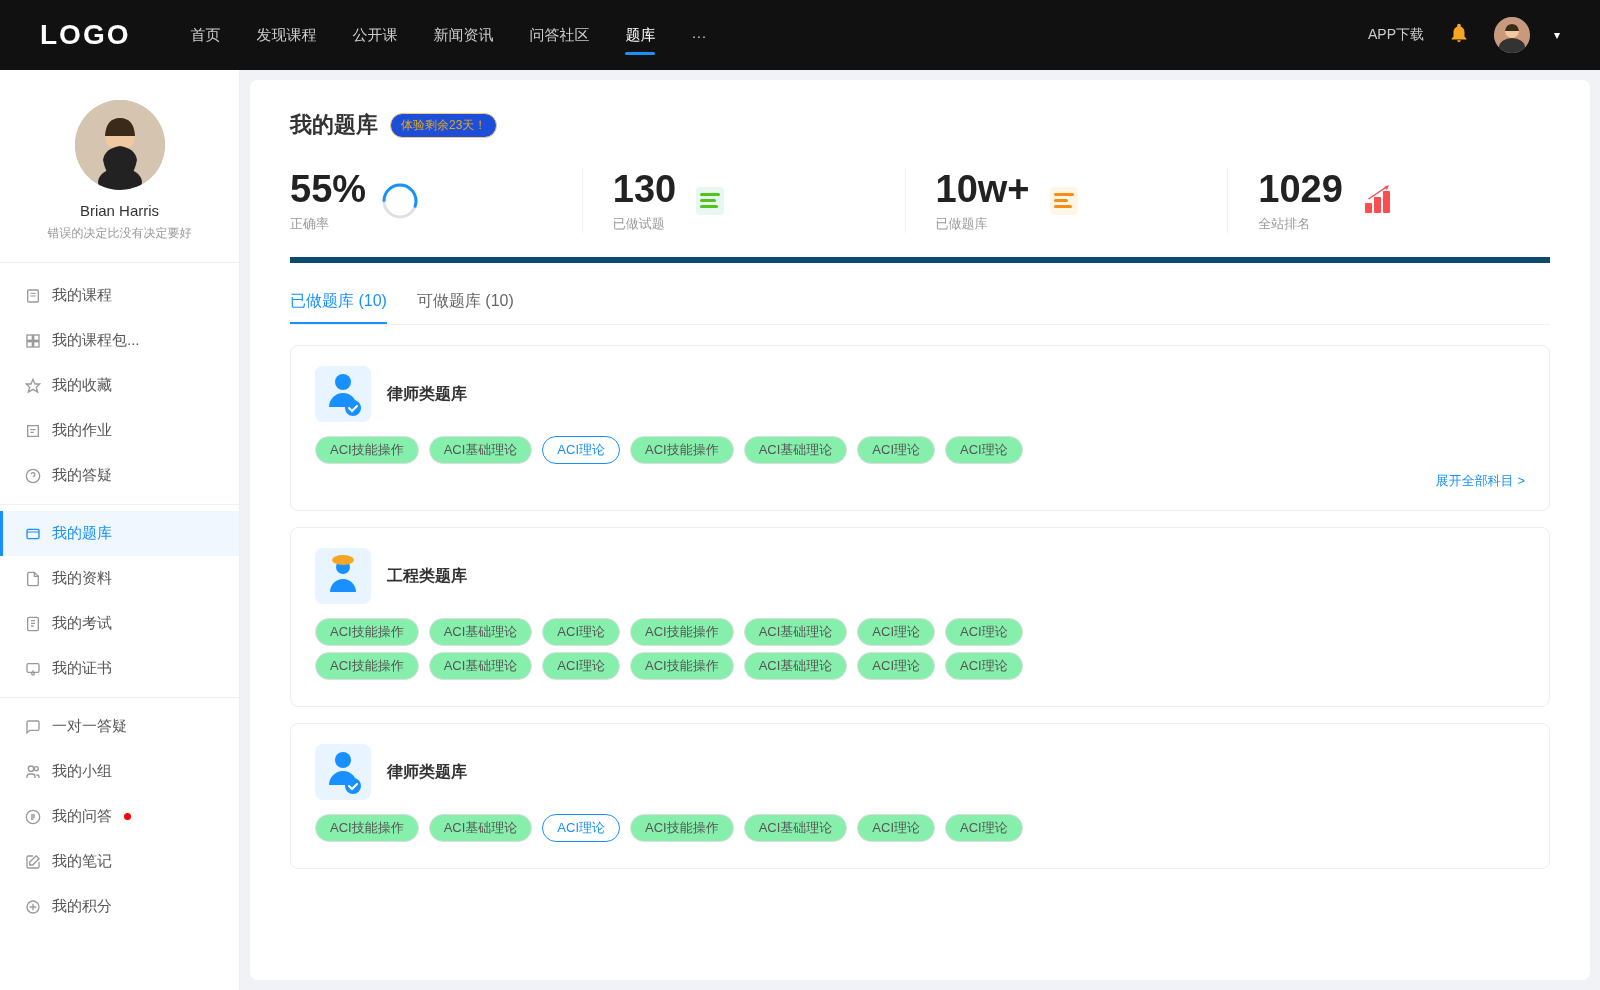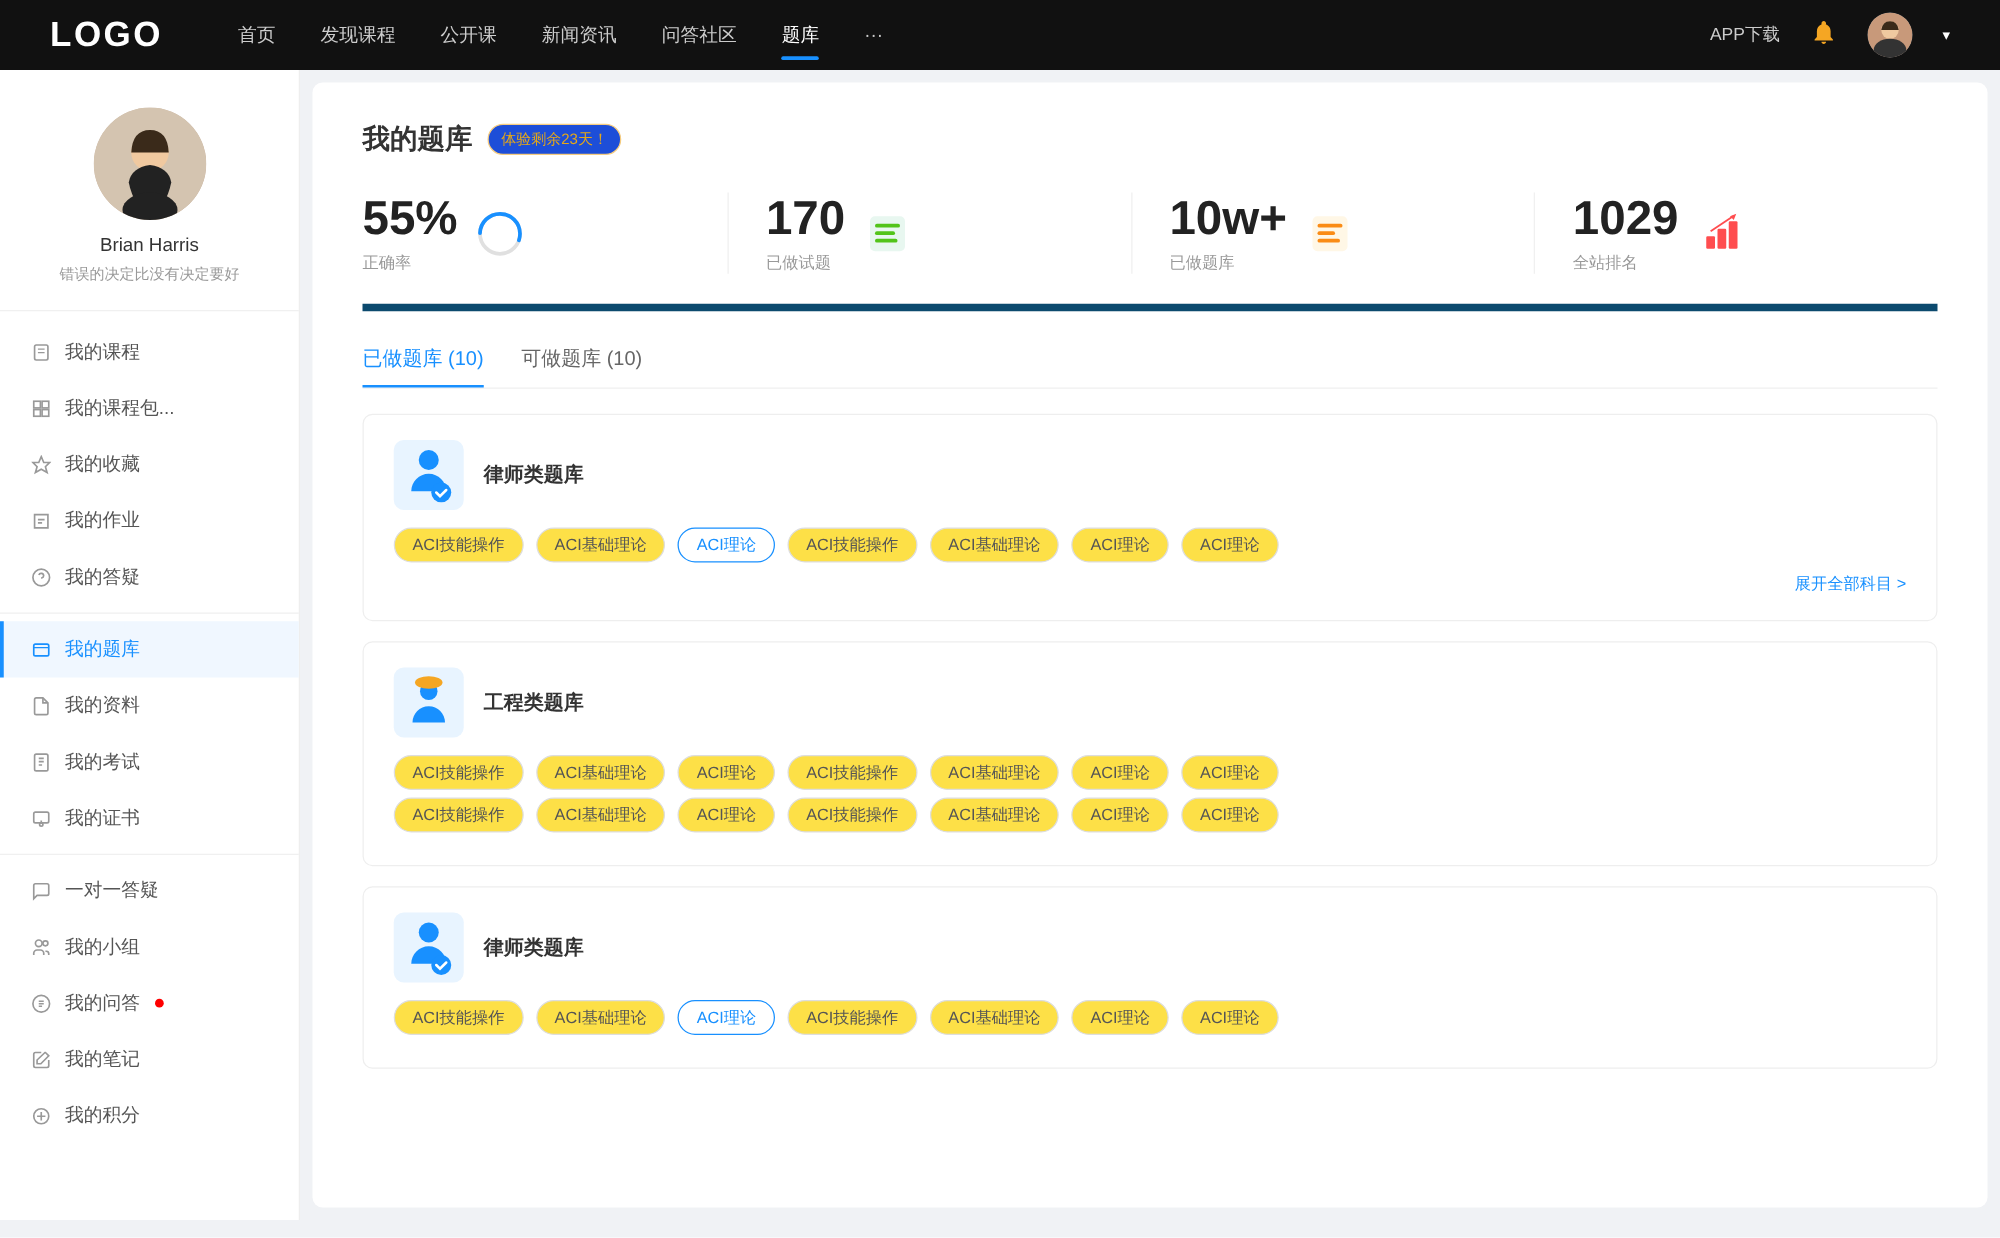--- a/index.html
+++ b/index.html
@@ -1,21 +1,21 @@
 <!DOCTYPE html>
 <html><head>
   <meta charset="utf-8">
   <style>
     * { box-sizing: border-box; margin: 0; padding: 0; }
     body { font-family: -apple-system, BlinkMacSystemFont, 'PingFang SC', 'Microsoft YaHei', sans-serif; background: #f0f2f5; min-height: 990px; }
 
     
     .header {
       background: #111;
-      height: 56px;
+      height: 70px;
       display: flex;
       align-items: center;
       padding: 0 40px;
       position: relative;
     }
     .header-logo {
       color: white;
       font-size: 28px;
       font-weight: 900;
       letter-spacing: 2px;
@@ -295,21 +295,21 @@
       gap: 10px;
       margin-bottom: 6px;
     }
     .tag {
       font-size: 13px;
       color: #555;
       padding: 4px 14px;
       border: 1px solid #ddd;
       border-radius: 20px;
       cursor: pointer;
-      background: #fde047;
+      background: #86efac;
     }
     .tag.active {
       color: #1890ff;
       border-color: #1890ff;
       background: white;
     }
     .tags-toggle {
       text-align: right;
       font-size: 13px;
       color: #1890ff;
@@ -523,21 +523,21 @@
         <div class="stat-icon">
           <svg width="38" height="38" viewBox="0 0 38 38">
             <circle cx="19" cy="19" r="16" fill="none" stroke="#e0e0e0" stroke-width="3"></circle>
             <circle cx="19" cy="19" r="16" fill="none" stroke="#1890ff" stroke-width="3" stroke-dasharray="55.3 45.1" stroke-dashoffset="25" stroke-linecap="round" transform="rotate(-90 19 19)"></circle>
           </svg>
         </div>
       </div>
 
       <div class="stat-item">
         <div>
-          <div class="stat-number">170</div>
+          <div class="stat-number">130</div>
           <div class="stat-label">已做试题</div>
         </div>
         <div class="stat-icon">
           <svg width="36" height="36" viewBox="0 0 36 36">
             <rect x="4" y="4" width="28" height="28" rx="4" fill="#e8f7f0"></rect>
             <rect x="8" y="10" width="20" height="3" rx="1.5" fill="#52c41a"></rect>
             <rect x="8" y="16" width="16" height="3" rx="1.5" fill="#52c41a"></rect>
             <rect x="8" y="22" width="18" height="3" rx="1.5" fill="#52c41a"></rect>
           </svg>
         </div>

